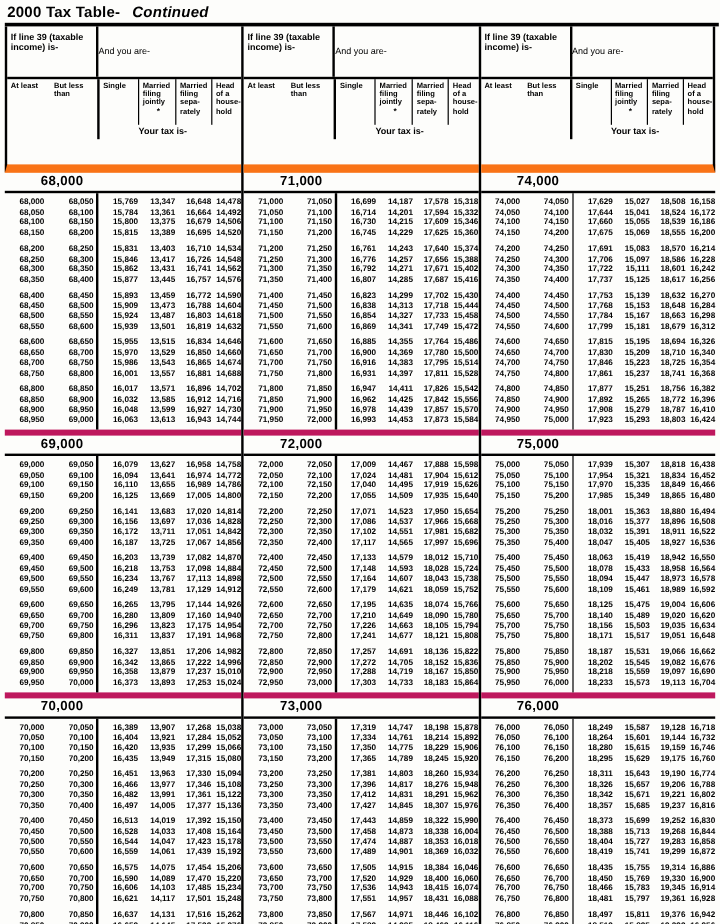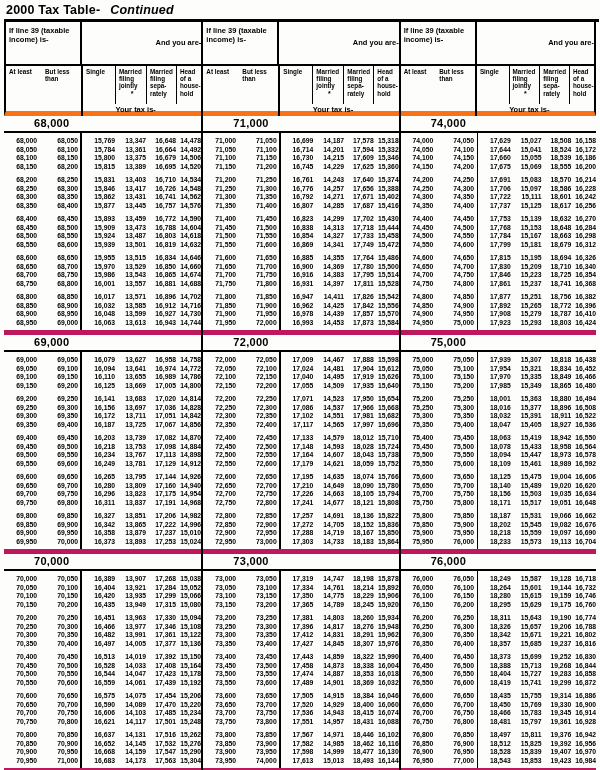--- a/index.html
+++ b/index.html
@@ -9,27 +9,27 @@
 
   .title { font-size: 12.5px; font-weight: bold; padding: 0 0 2px 2px;
     border-bottom: 3px solid #000; letter-spacing: .2px; }
   .t-cont { font-style: italic; margin-left: 10px; }
 
   .table { display: flex; width: 592px; }
   .group { width: 197.33px; position: relative; }
   .group + .group { border-left: 2px solid #000; }
 
   
-  .ghead { height: 94px; border-bottom: 5px solid #f97316; }
+  .ghead { height: 122px; border-bottom: 7px solid #f97316; }
   .group:first-child .ghead { border-left: 2px solid #000; }
   .group:last-child  .ghead { border-right: 2px solid #000; }
   .gh-row1 { display: flex; height: 44px; border-bottom: 2px solid #000; }
   .gh-income { width: 76px; border-right: 2px solid #000; font-weight: bold;
     font-size: 7.5px; line-height: 1.2; padding: 4px 2px 0 3px; }
-  .gh-andyou { flex: 1; font-weight: bold; font-size: 7.5px; text-align: right;
+  .gh-andyou { flex: 1; font-weight: normal; font-size: 7.5px; text-align: left;
     padding-top: 16px; }
   .gh-row2 { display: flex; height: 50px; position: relative; font-size: 6.3px;
     font-weight: bold; line-height: 1.15; }
   .gh-c { padding: 2px 1px 0 3px; }
   .gh-c.w0 { width: 36px; }
   .gh-c.w1 { width: 41px; }
   .gh-c.w2 { width: 34px; border-left: 2px solid #000; margin-left: -2px; }
   .gh-c.w3 { width: 31px; border-left: 1px solid #000; height: 38px; }
   .gh-c.w4 { width: 30px; border-left: 1px solid #000; height: 38px; }
   .gh-c.w5 { width: 25px; border-left: 1px solid #000; height: 38px; }

